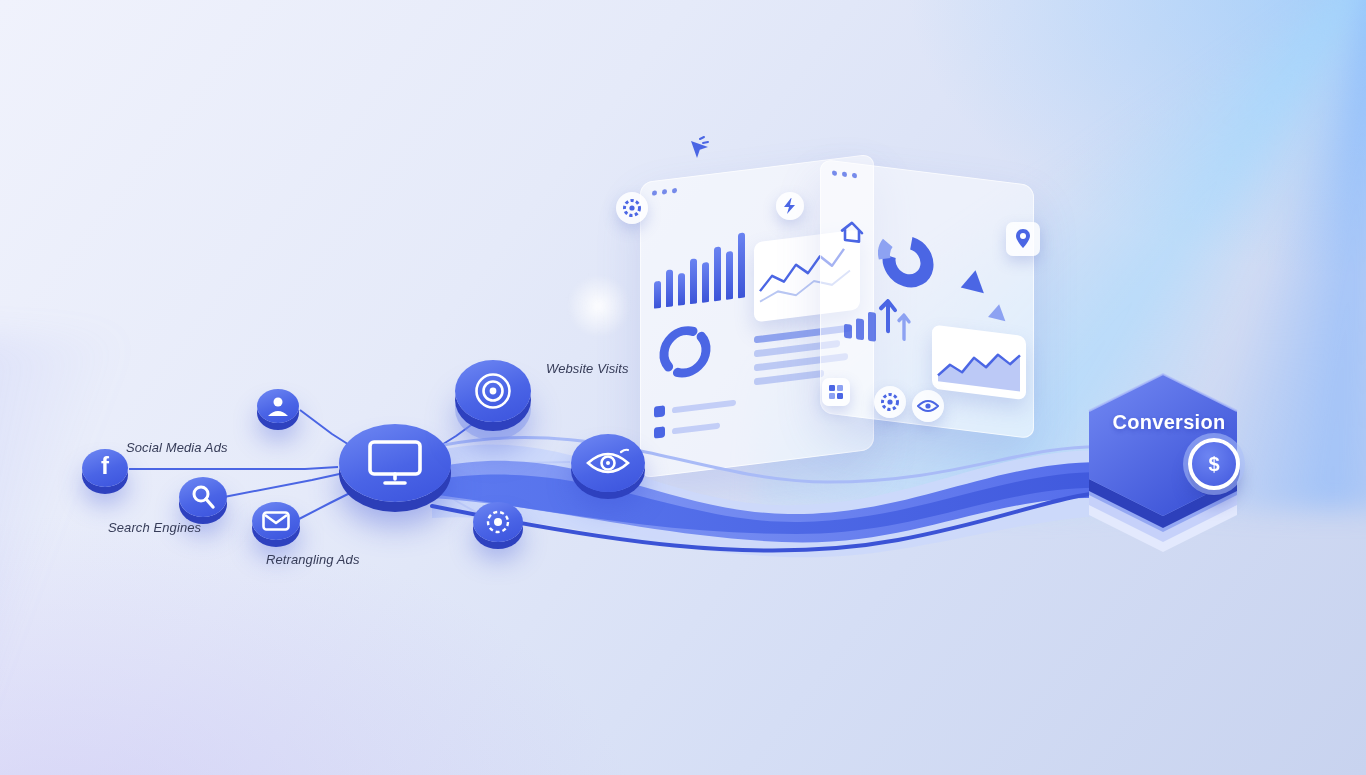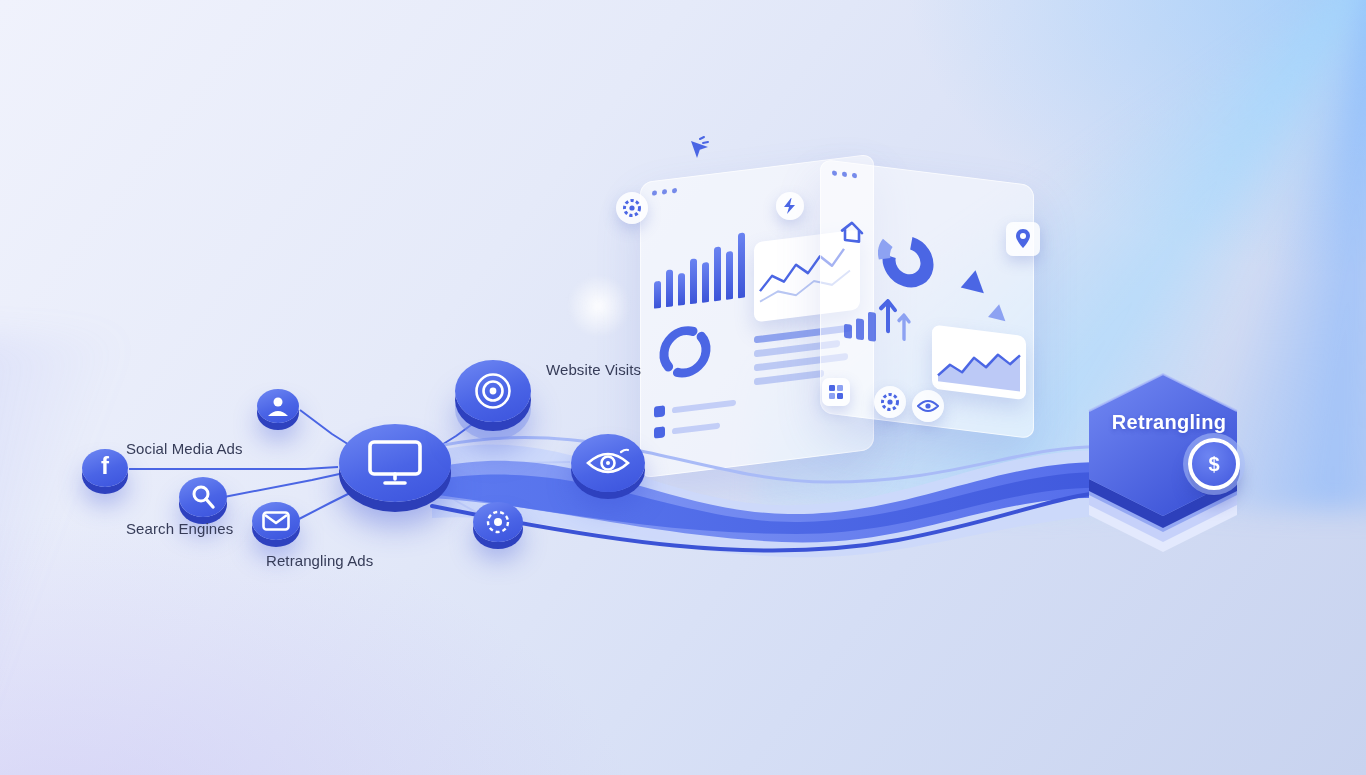--- a/index.html
+++ b/index.html
@@ -63,23 +63,23 @@
   .puck-fb span{transform:translateY(-2px);}
   .puck-user{left:257px;top:389px;width:42px;height:34px;}
   .puck-search{left:179px;top:477px;width:48px;height:40px;}
   .puck-mail{left:252px;top:502px;width:48px;height:38px;}
   .puck-monitor{left:339px;top:424px;width:112px;height:78px;box-shadow:0 10px 0 #2c3eb8, 0 24px 30px rgba(59,83,216,.4);}
   .puck-target{left:455px;top:360px;width:76px;height:62px;box-shadow:0 9px 0 #2e41bf, 0 18px 0 rgba(130,150,235,.5), 0 30px 30px rgba(59,83,216,.35);}
   .puck-eye{left:571px;top:434px;width:74px;height:58px;}
   .puck-ad{left:473px;top:502px;width:50px;height:40px;}
 
   
-  .lbl{position:absolute;z-index:40;color:#363c58;font-size:15px;letter-spacing:.1px;}
+  .lbl{position:absolute;z-index:40;color:#363c58;font-size:13px;letter-spacing:.1px;font-style:italic;}
   .lbl-social{left:126px;top:440px;}
-  .lbl-search{left:126px;top:520px;}
+  .lbl-search{left:108px;top:520px;}
   .lbl-retarget{left:266px;top:552px;}
   .lbl-visits{left:546px;top:361px;}
 
   
   .flow{position:absolute;left:0;top:0;z-index:20;}
 
   
   .conv-title{position:absolute;left:1102px;top:411px;width:134px;text-align:center;z-index:35;
     color:#fff;font-size:20px;font-weight:700;letter-spacing:.3px;text-shadow:0 2px 4px rgba(44,63,186,.45);}
   .coin{position:absolute;left:1188px;top:438px;width:44px;height:44px;border-radius:50%;z-index:35;
@@ -312,18 +312,18 @@
       <circle cx="14" cy="14" r="10" fill="none" stroke="#fff" stroke-width="2.4" stroke-dasharray="4 3"></circle>
       <circle cx="14" cy="14" r="4" fill="#fff"></circle>
     </svg>
   </div>
 
   <div class="lbl lbl-social">Social Media Ads</div>
   <div class="lbl lbl-search">Search Engines</div>
   <div class="lbl lbl-retarget">Retrangling Ads</div>
   <div class="lbl lbl-visits">Website Visits</div>
 
-  <div class="conv-title">Retrangling</div>
+  <div class="conv-title">Conversion</div>
   <div class="coin">
     <span>$</span>
   </div>
 
 </div>
 
 </body></html>

